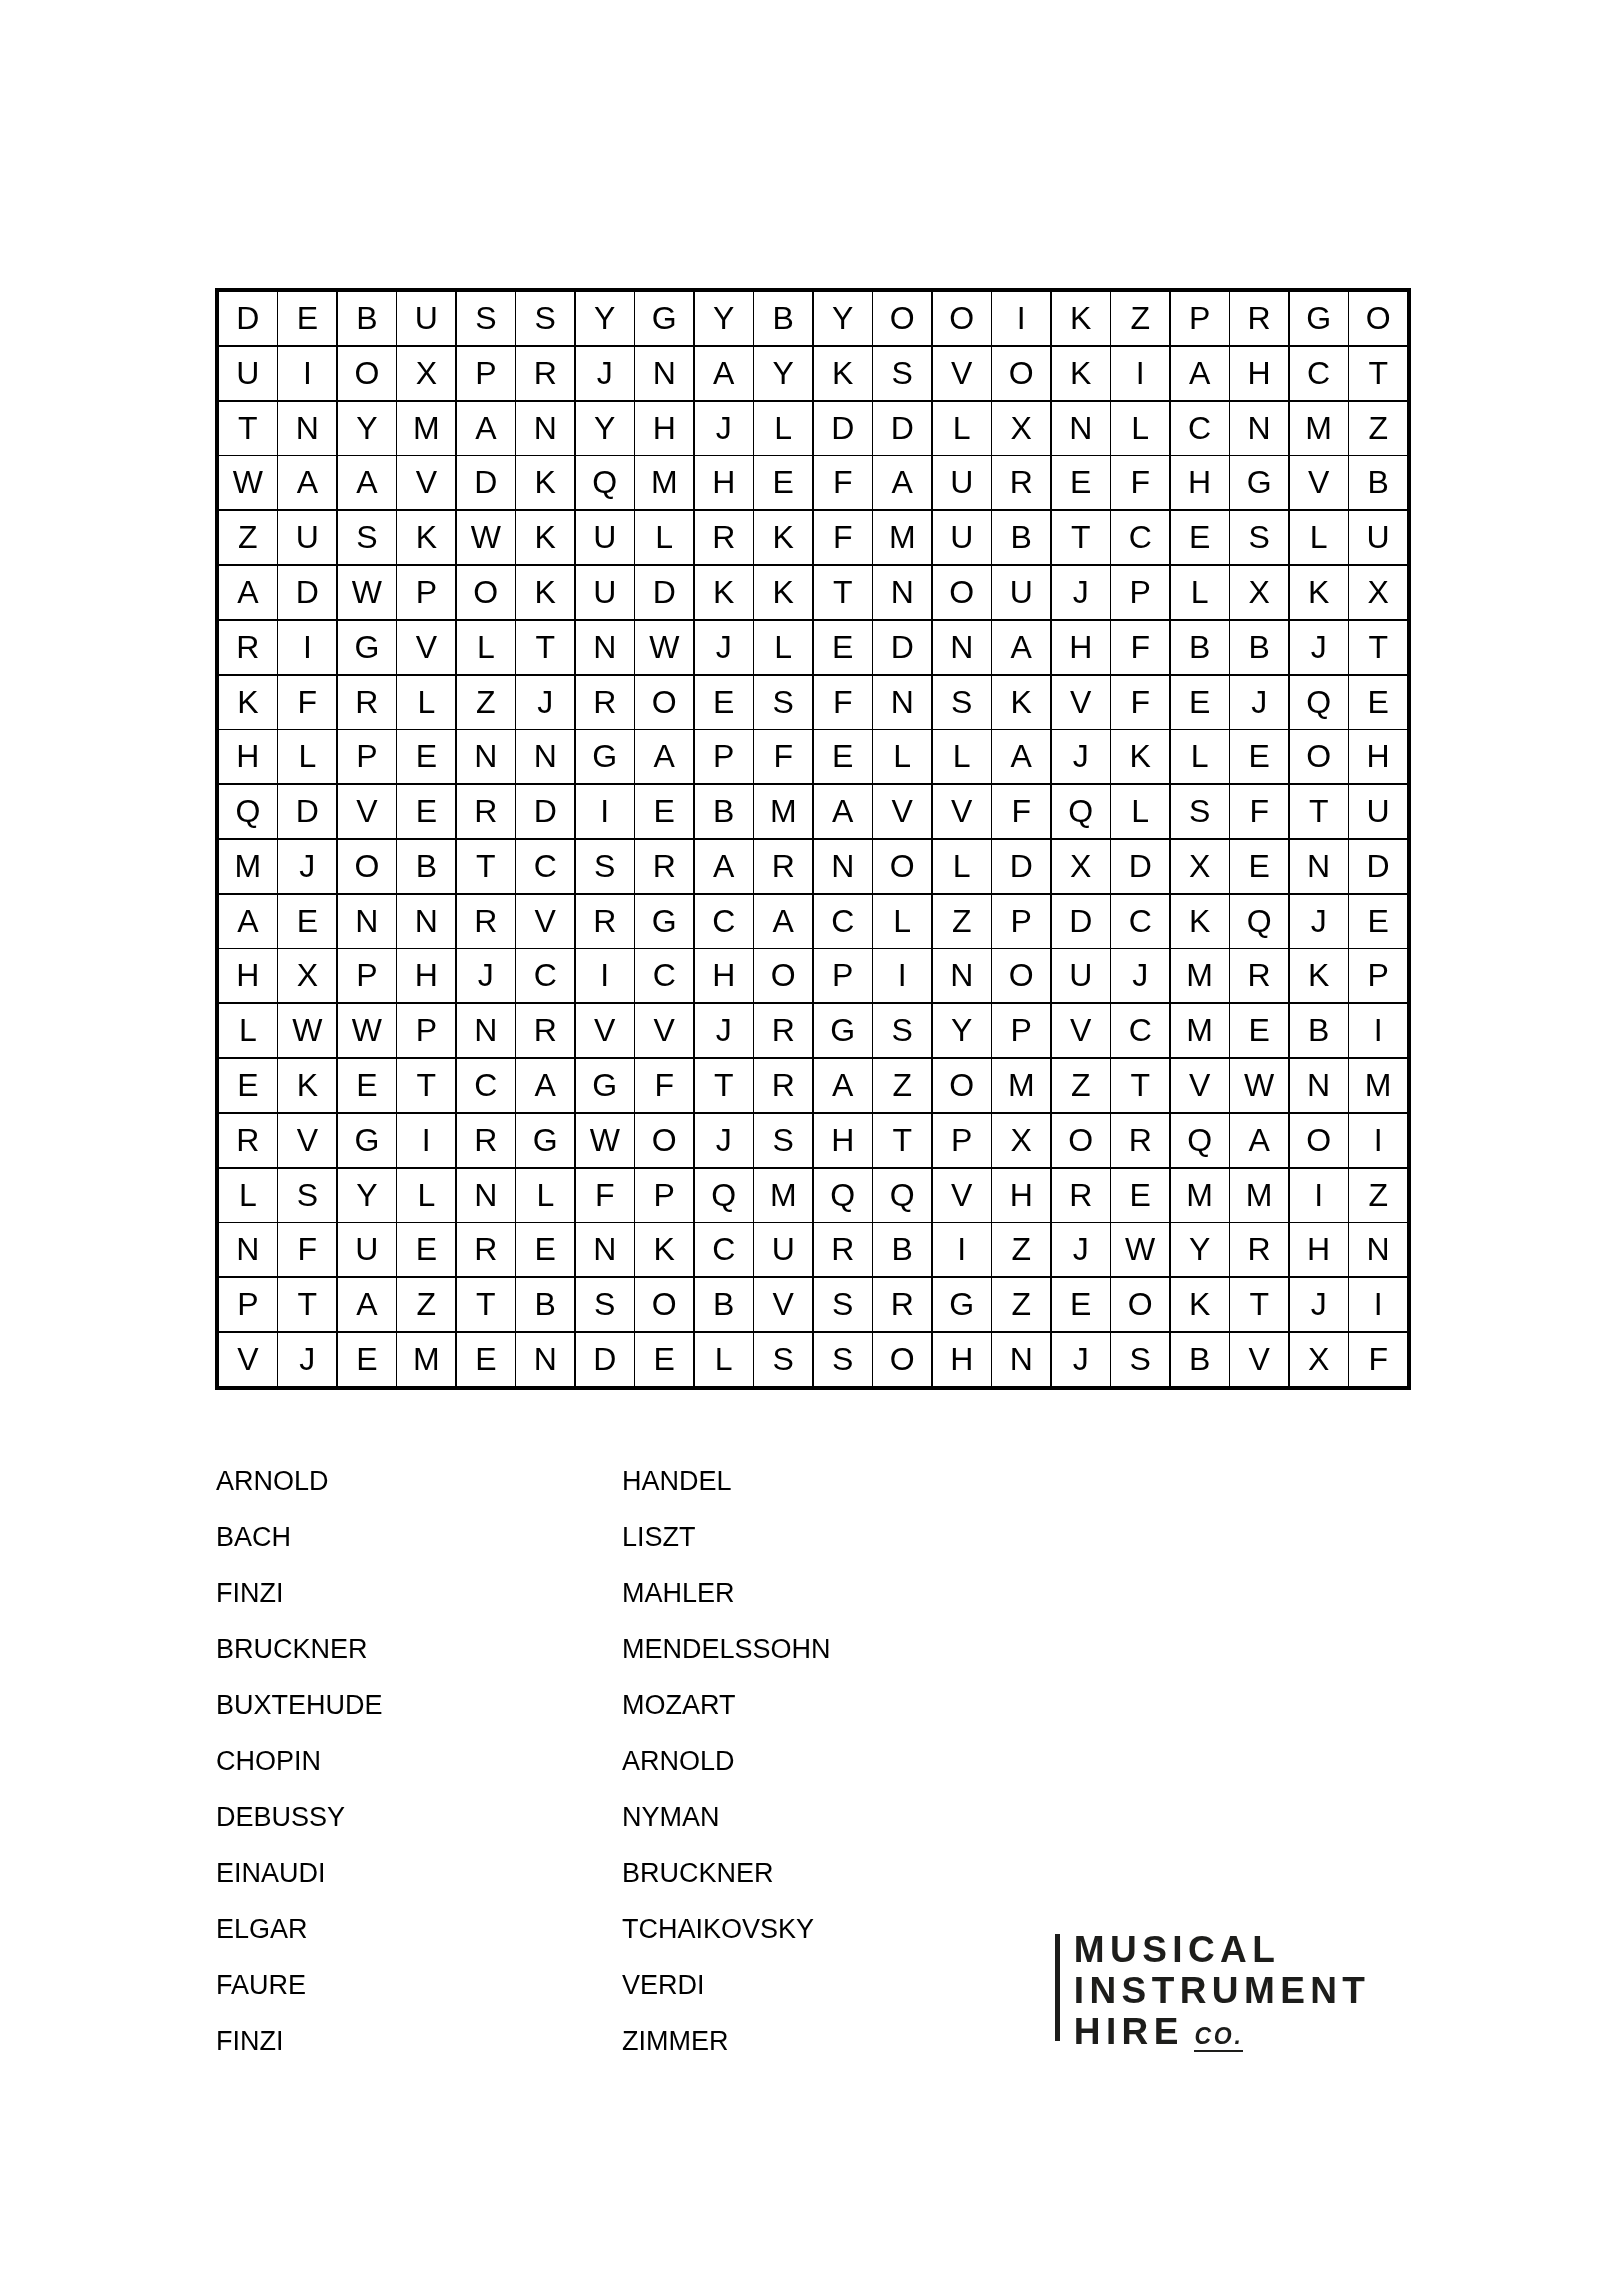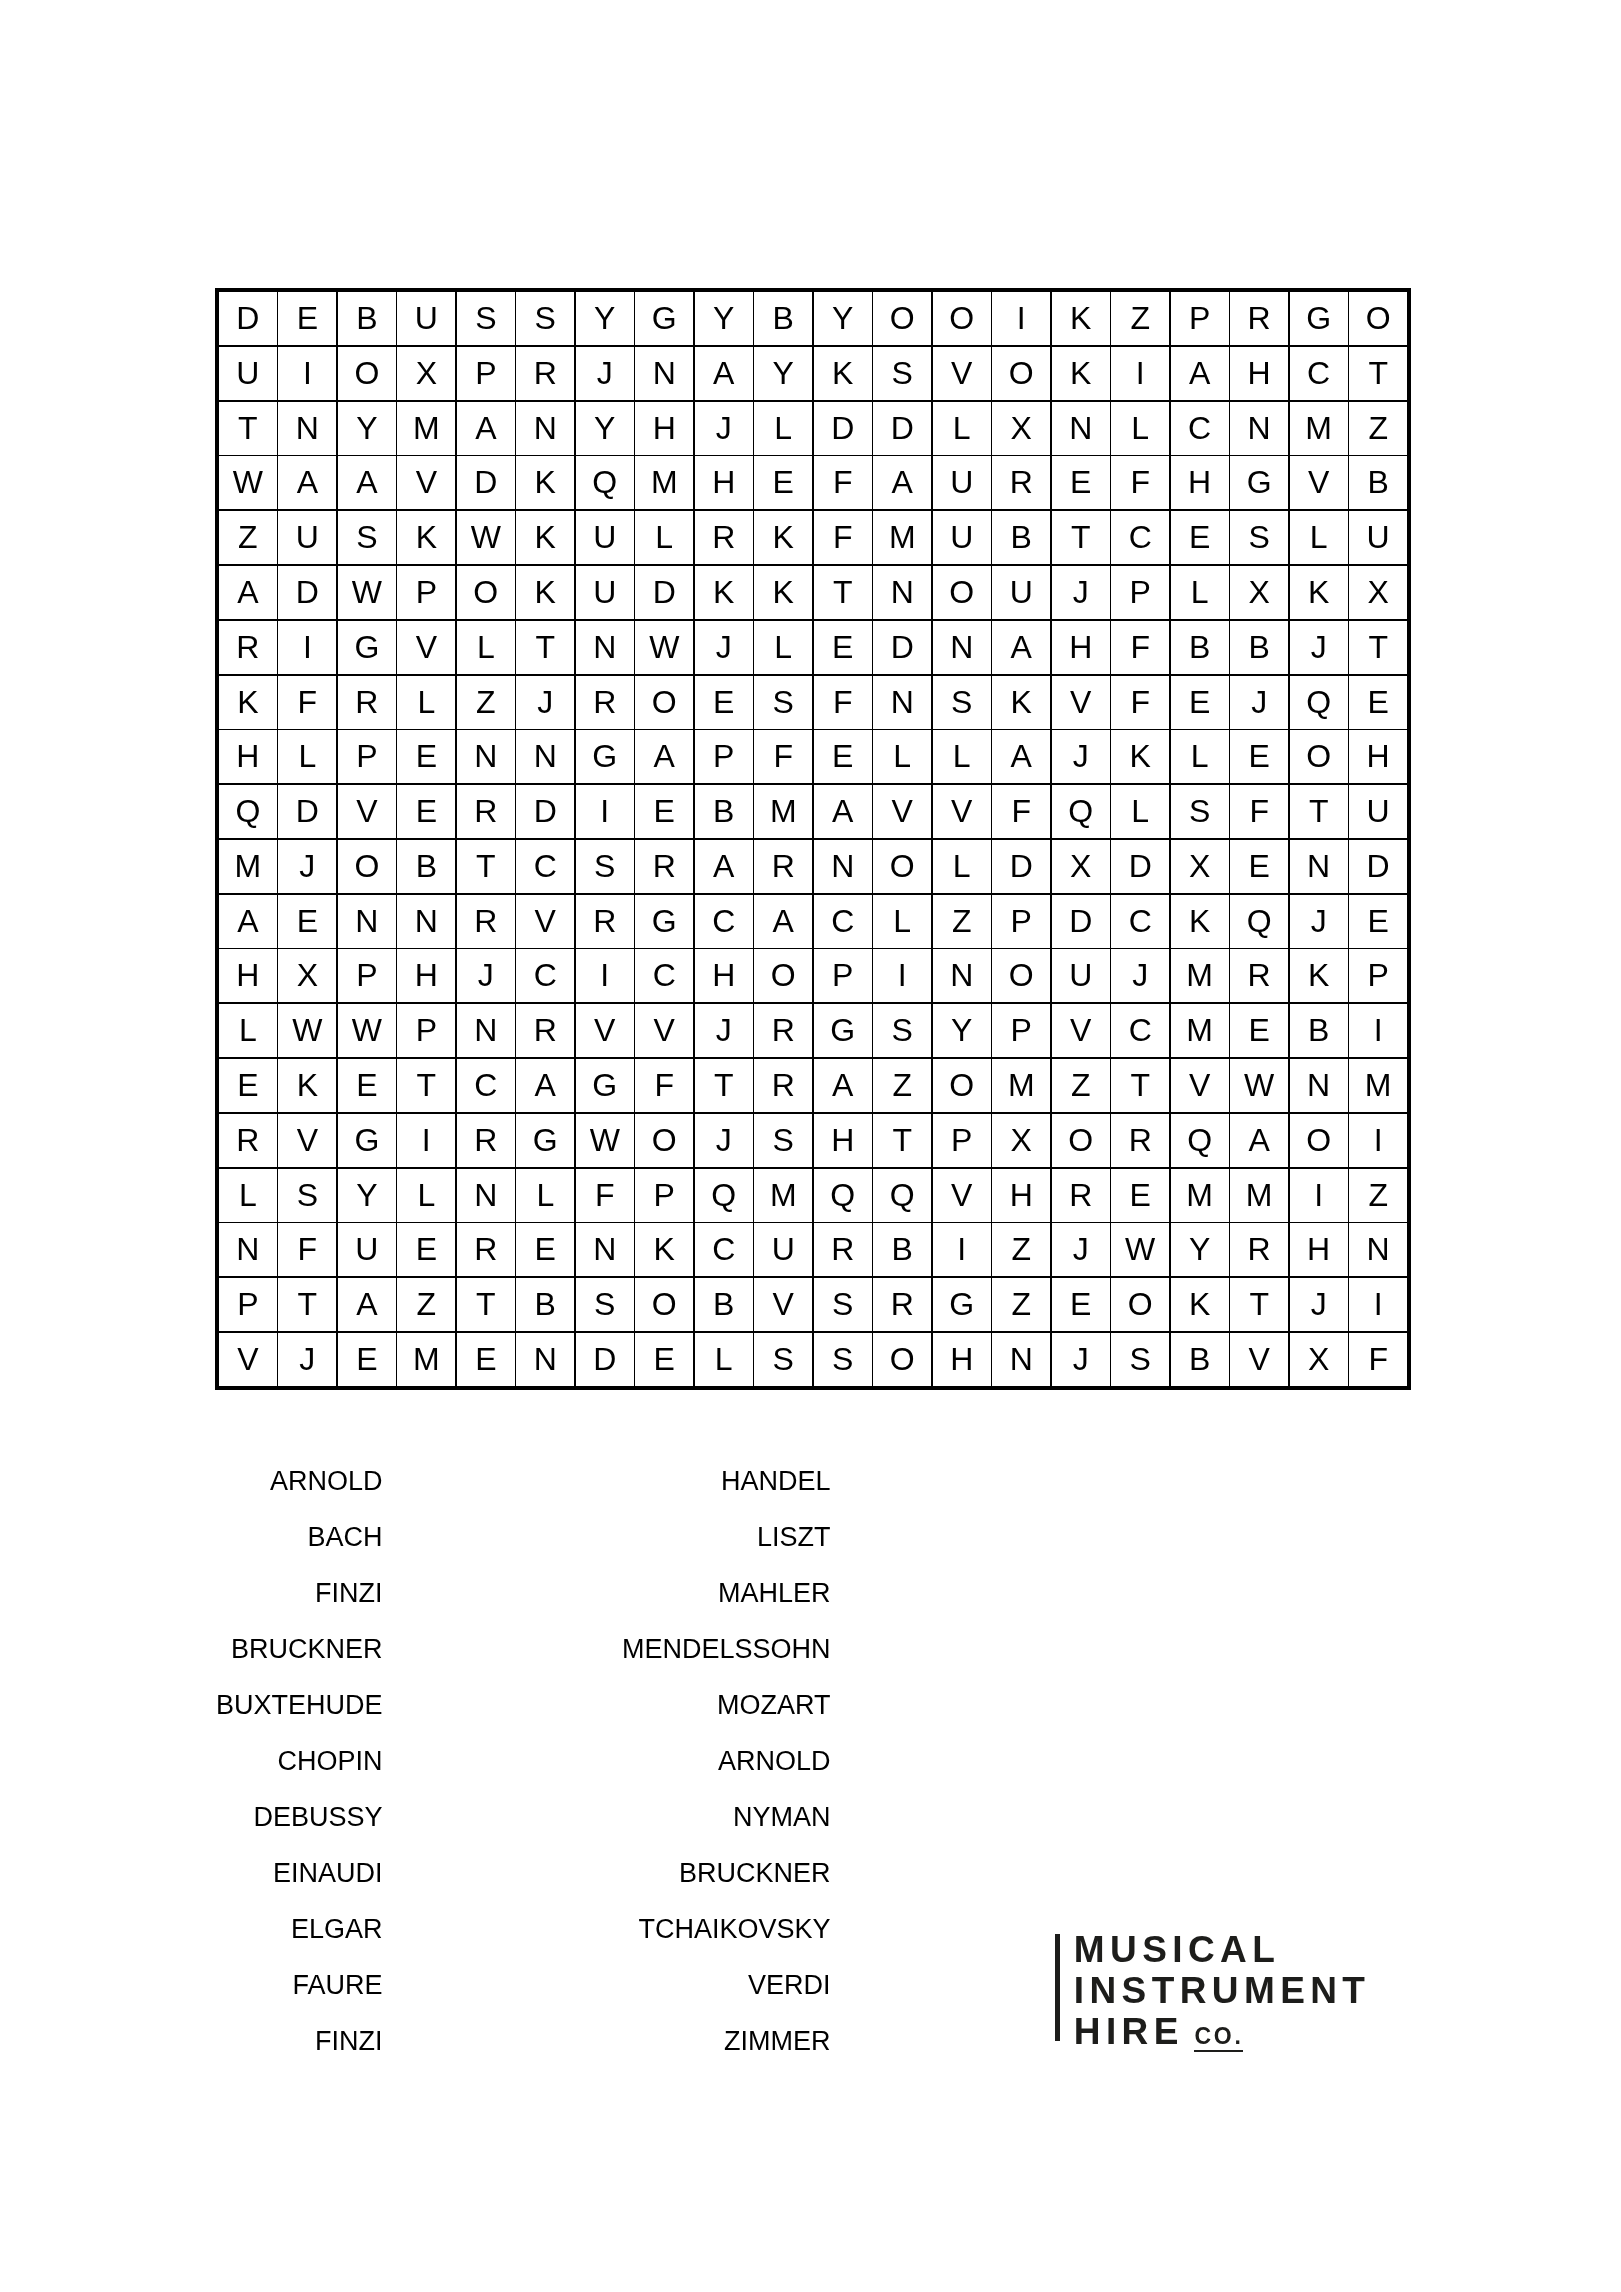--- a/index.html
+++ b/index.html
@@ -57,21 +57,20 @@
     top:1453px;
     color:var(--text-color);
   }
   .word-col.left{left:216px;}
   .word-col.right{left:622px;}
   .word{
     height:56px;
     line-height:56px;
     font-size:27px;
     white-space:nowrap;
-    text-align:right;
   }
   .logo{
     position:absolute;
     left:1055px;
     top:1929px;
     display:flex;
     color:var(--logo-color);
     justify-content:flex-end;
   }
   .logo-bar{
@@ -88,20 +87,21 @@
     letter-spacing:5.4px;
     line-height:41px;
     white-space:nowrap;
   }
   .logo-co{
     font-size:23px;
     letter-spacing:2.7px;
     border-bottom:2.7px solid var(--logo-color);
     padding-bottom:0.9px;
     margin-left:10.7px;
+    font-style:italic;
   }
 </style>
 </head>
 <body>
 
 <div class="page">
 
 
   <div class="grid" id="grid">
       <div class="cell">D</div>

